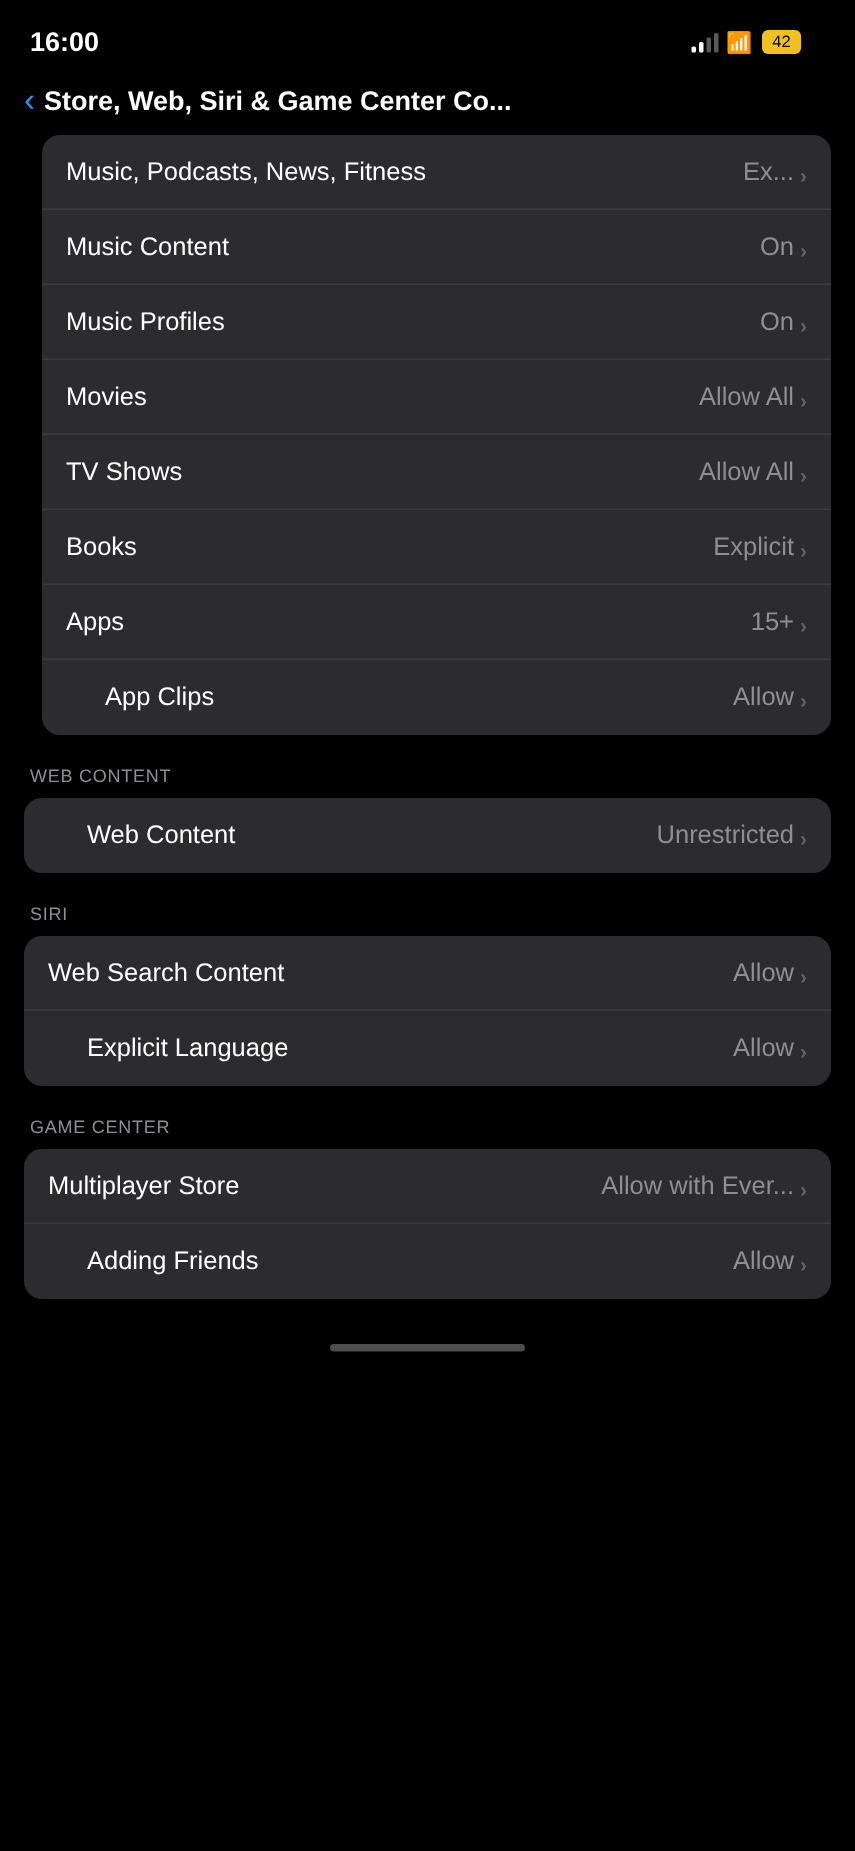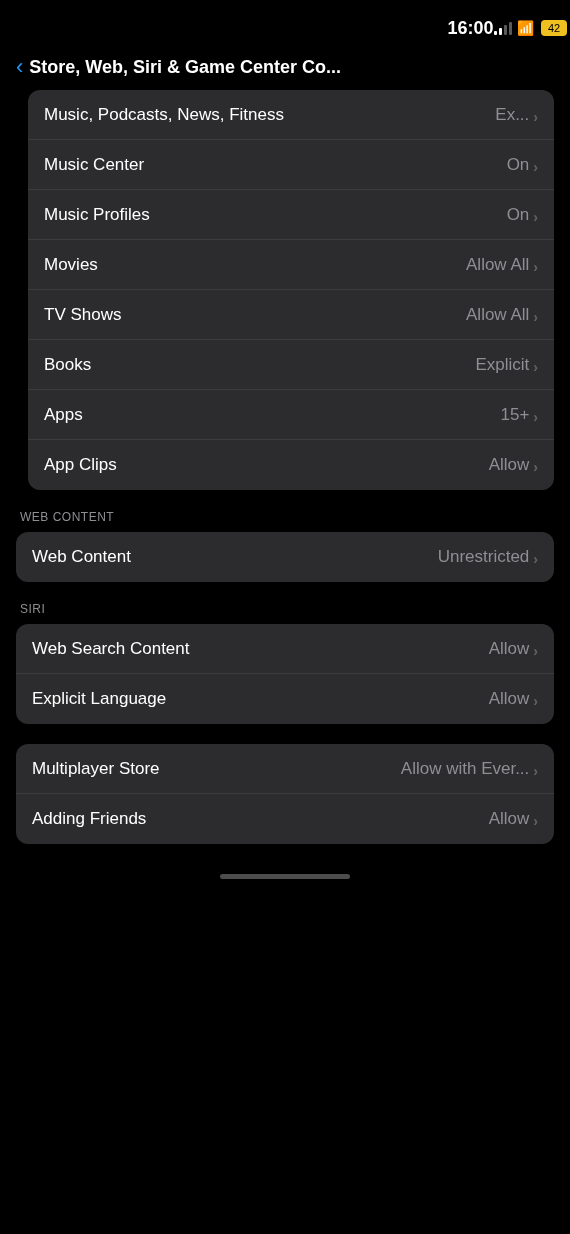--- a/index.html
+++ b/index.html
@@ -10,23 +10,23 @@
       color: #fff;
       font-family: -apple-system, 'SF Pro Display', 'Helvetica Neue', sans-serif;
       width: 570px;
       min-height: 1234px;
       overflow-x: hidden;
     }
 
     
     .status-bar {
       display: flex;
-      justify-content: flex-end;
+      justify-content: space-between;
       align-items: center;
-      padding: 14px 3px 8px 20px;
+      padding: 14px 36px 8px 20px;
       height: 50px;
     }
     .status-time {
       font-size: 18px;
       font-weight: 700;
       color: #fff;
     }
     .status-icons {
       display: flex;
       align-items: center;
@@ -108,20 +108,21 @@
       display: flex;
       align-items: center;
       justify-content: space-between;
       padding: 14px 16px;
       border-bottom: 1px solid rgba(255,255,255,0.08);
       cursor: pointer;
       min-height: 50px;
     }
     .row:last-child {
       border-bottom: none;
+      margin-left: 26px;
     }
 
     .row-label {
       font-size: 17px;
       color: #fff;
       font-weight: 400;
     }
 
     .row-value-wrap {
       display: flex;
@@ -188,21 +189,21 @@
 <div class="top-card">
   <div class="card">
     <div class="row">
       <span class="row-label">Music, Podcasts, News, Fitness</span>
       <div class="row-value-wrap">
         <span class="row-value">Ex...</span>
         <span class="chevron">›</span>
       </div>
     </div>
     <div class="row">
-      <span class="row-label">Music Center</span>
+      <span class="row-label">Music Content</span>
       <div class="row-value-wrap">
         <span class="row-value">On</span>
         <span class="chevron">›</span>
       </div>
     </div>
     <div class="row">
       <span class="row-label">Music Profiles</span>
       <div class="row-value-wrap">
         <span class="row-value">On</span>
         <span class="chevron">›</span>
@@ -273,20 +274,21 @@
       <span class="row-label">Explicit Language</span>
       <div class="row-value-wrap">
         <span class="row-value">Allow</span>
         <span class="chevron">›</span>
       </div>
     </div>
   </div>
 </div>
 
 <div class="section">
+  <div class="section-label">GAME CENTER</div>
   <div class="card">
     <div class="row">
       <span class="row-label">Multiplayer Store</span>
       <div class="row-value-wrap">
         <span class="row-value">Allow with Ever...</span>
         <span class="chevron">›</span>
       </div>
     </div>
     <div class="row" style="border-bottom:none;">
       <span class="row-label">Adding Friends</span>

